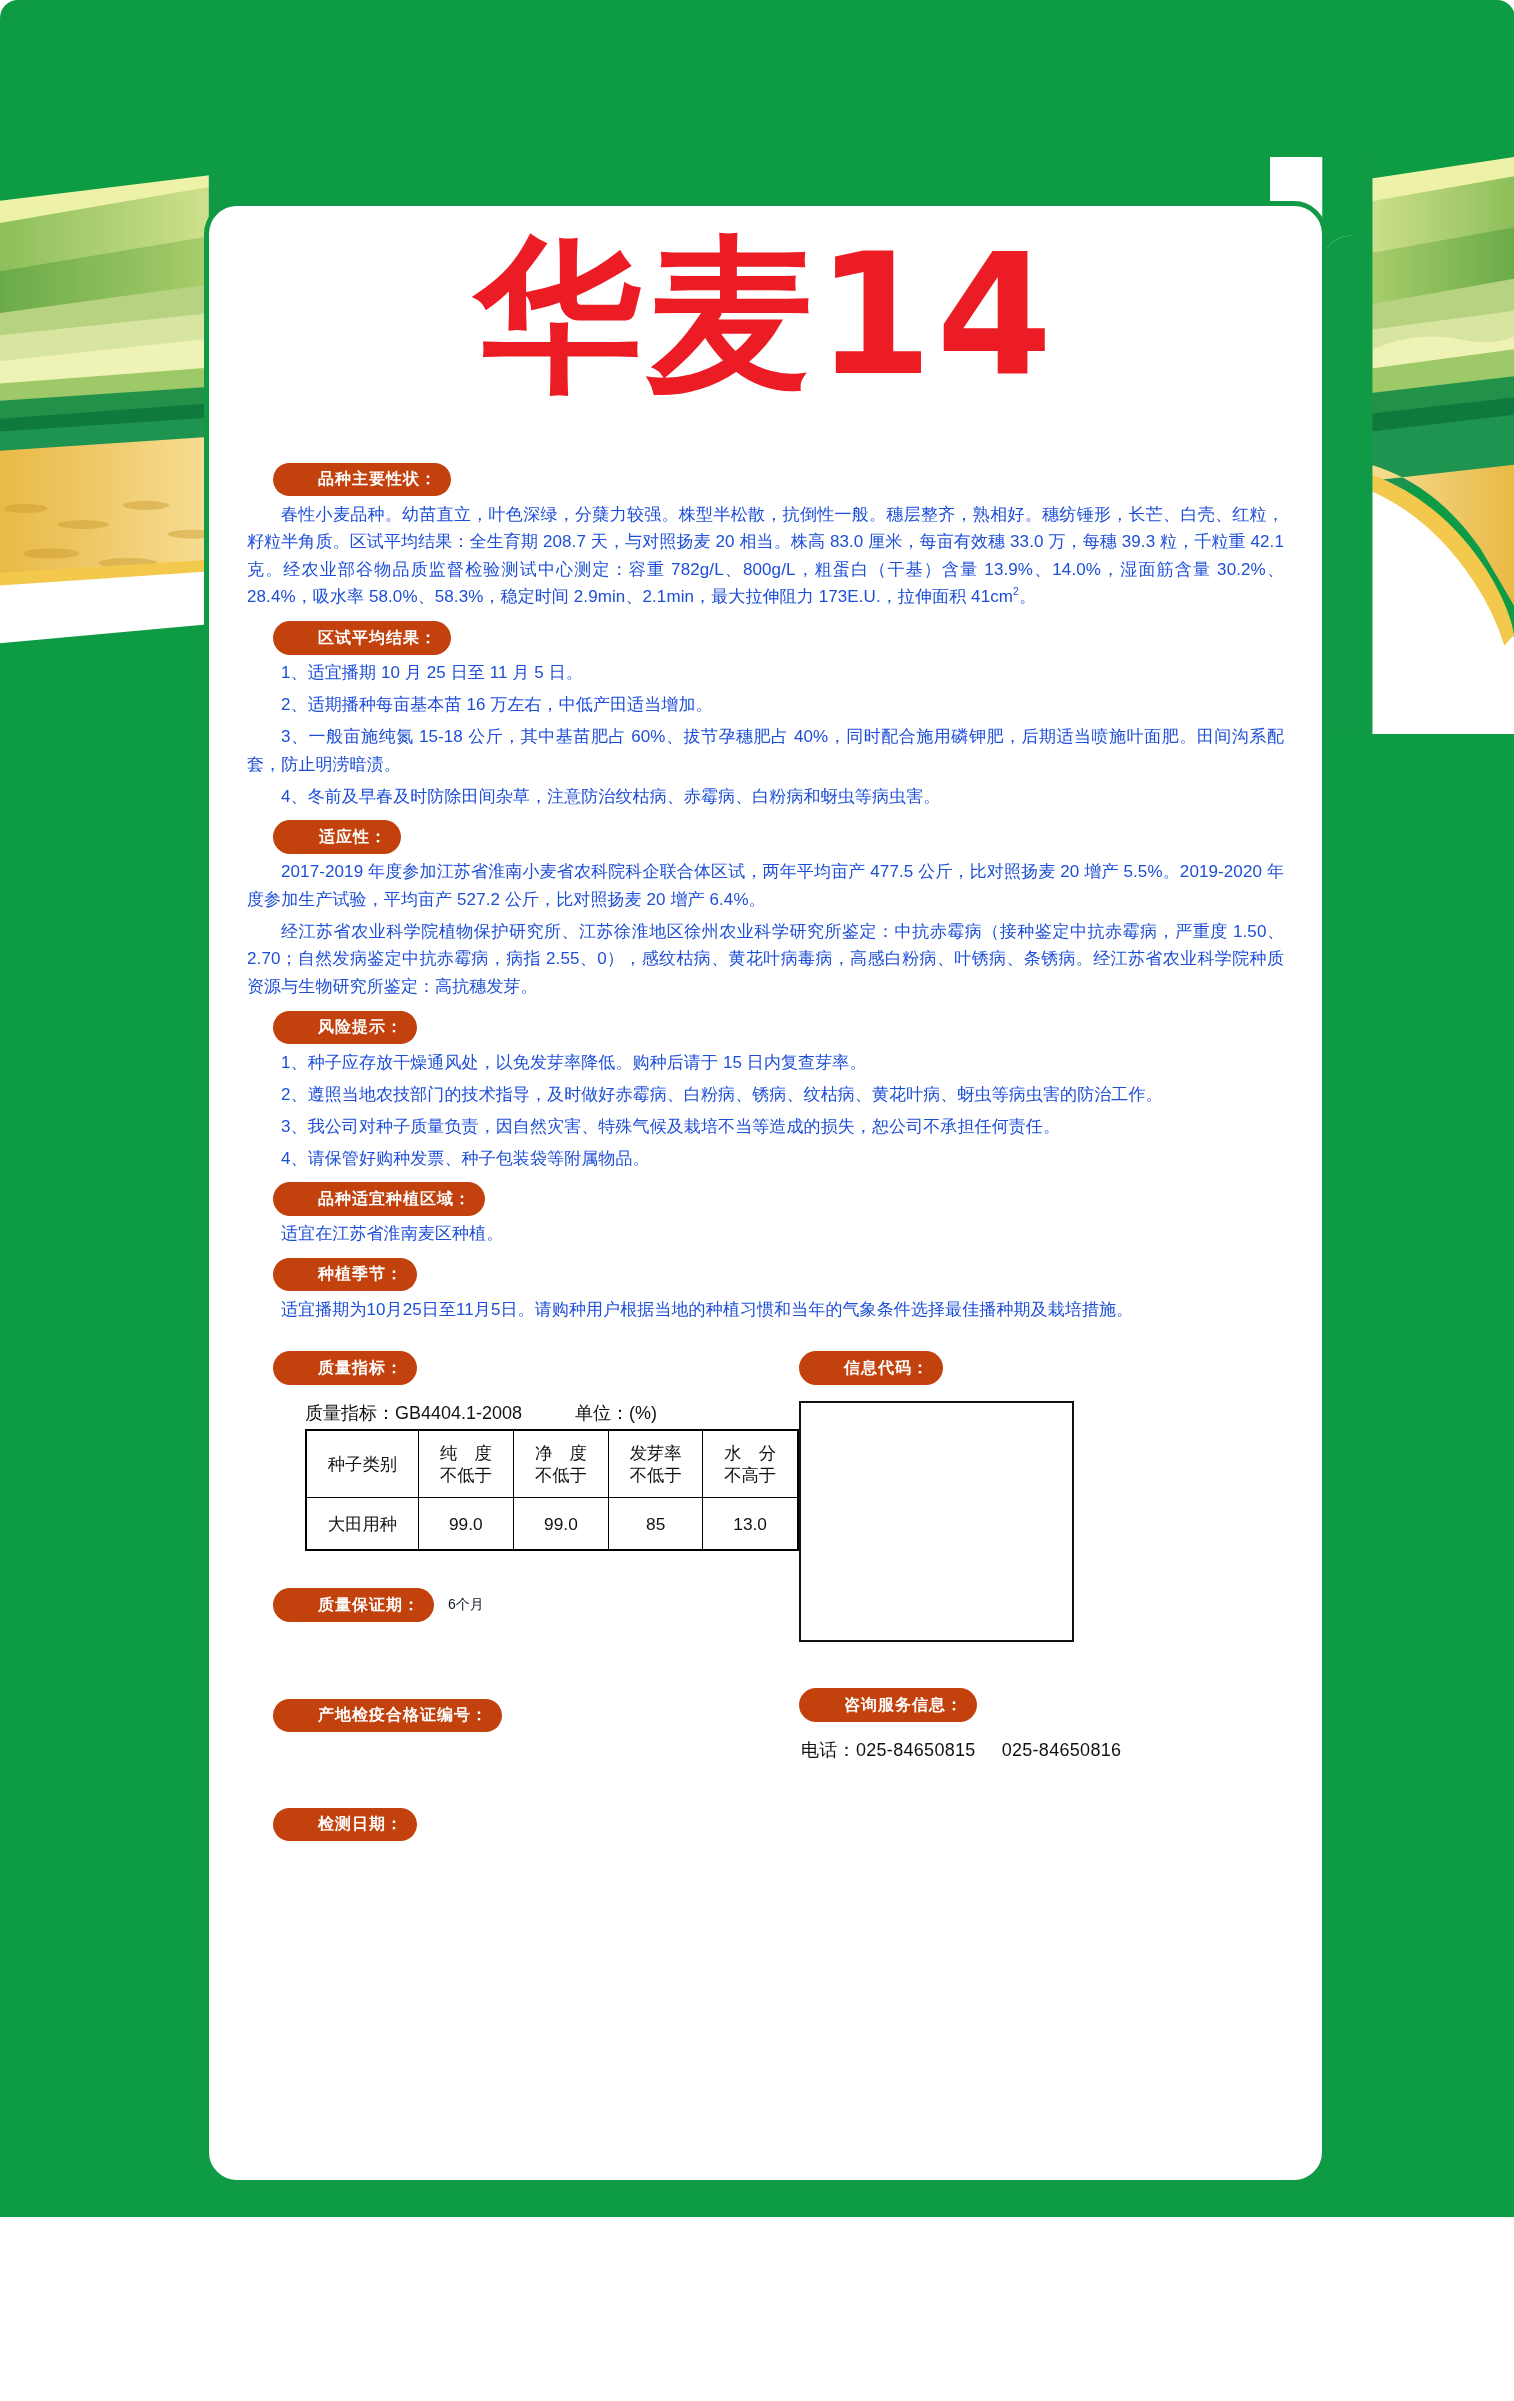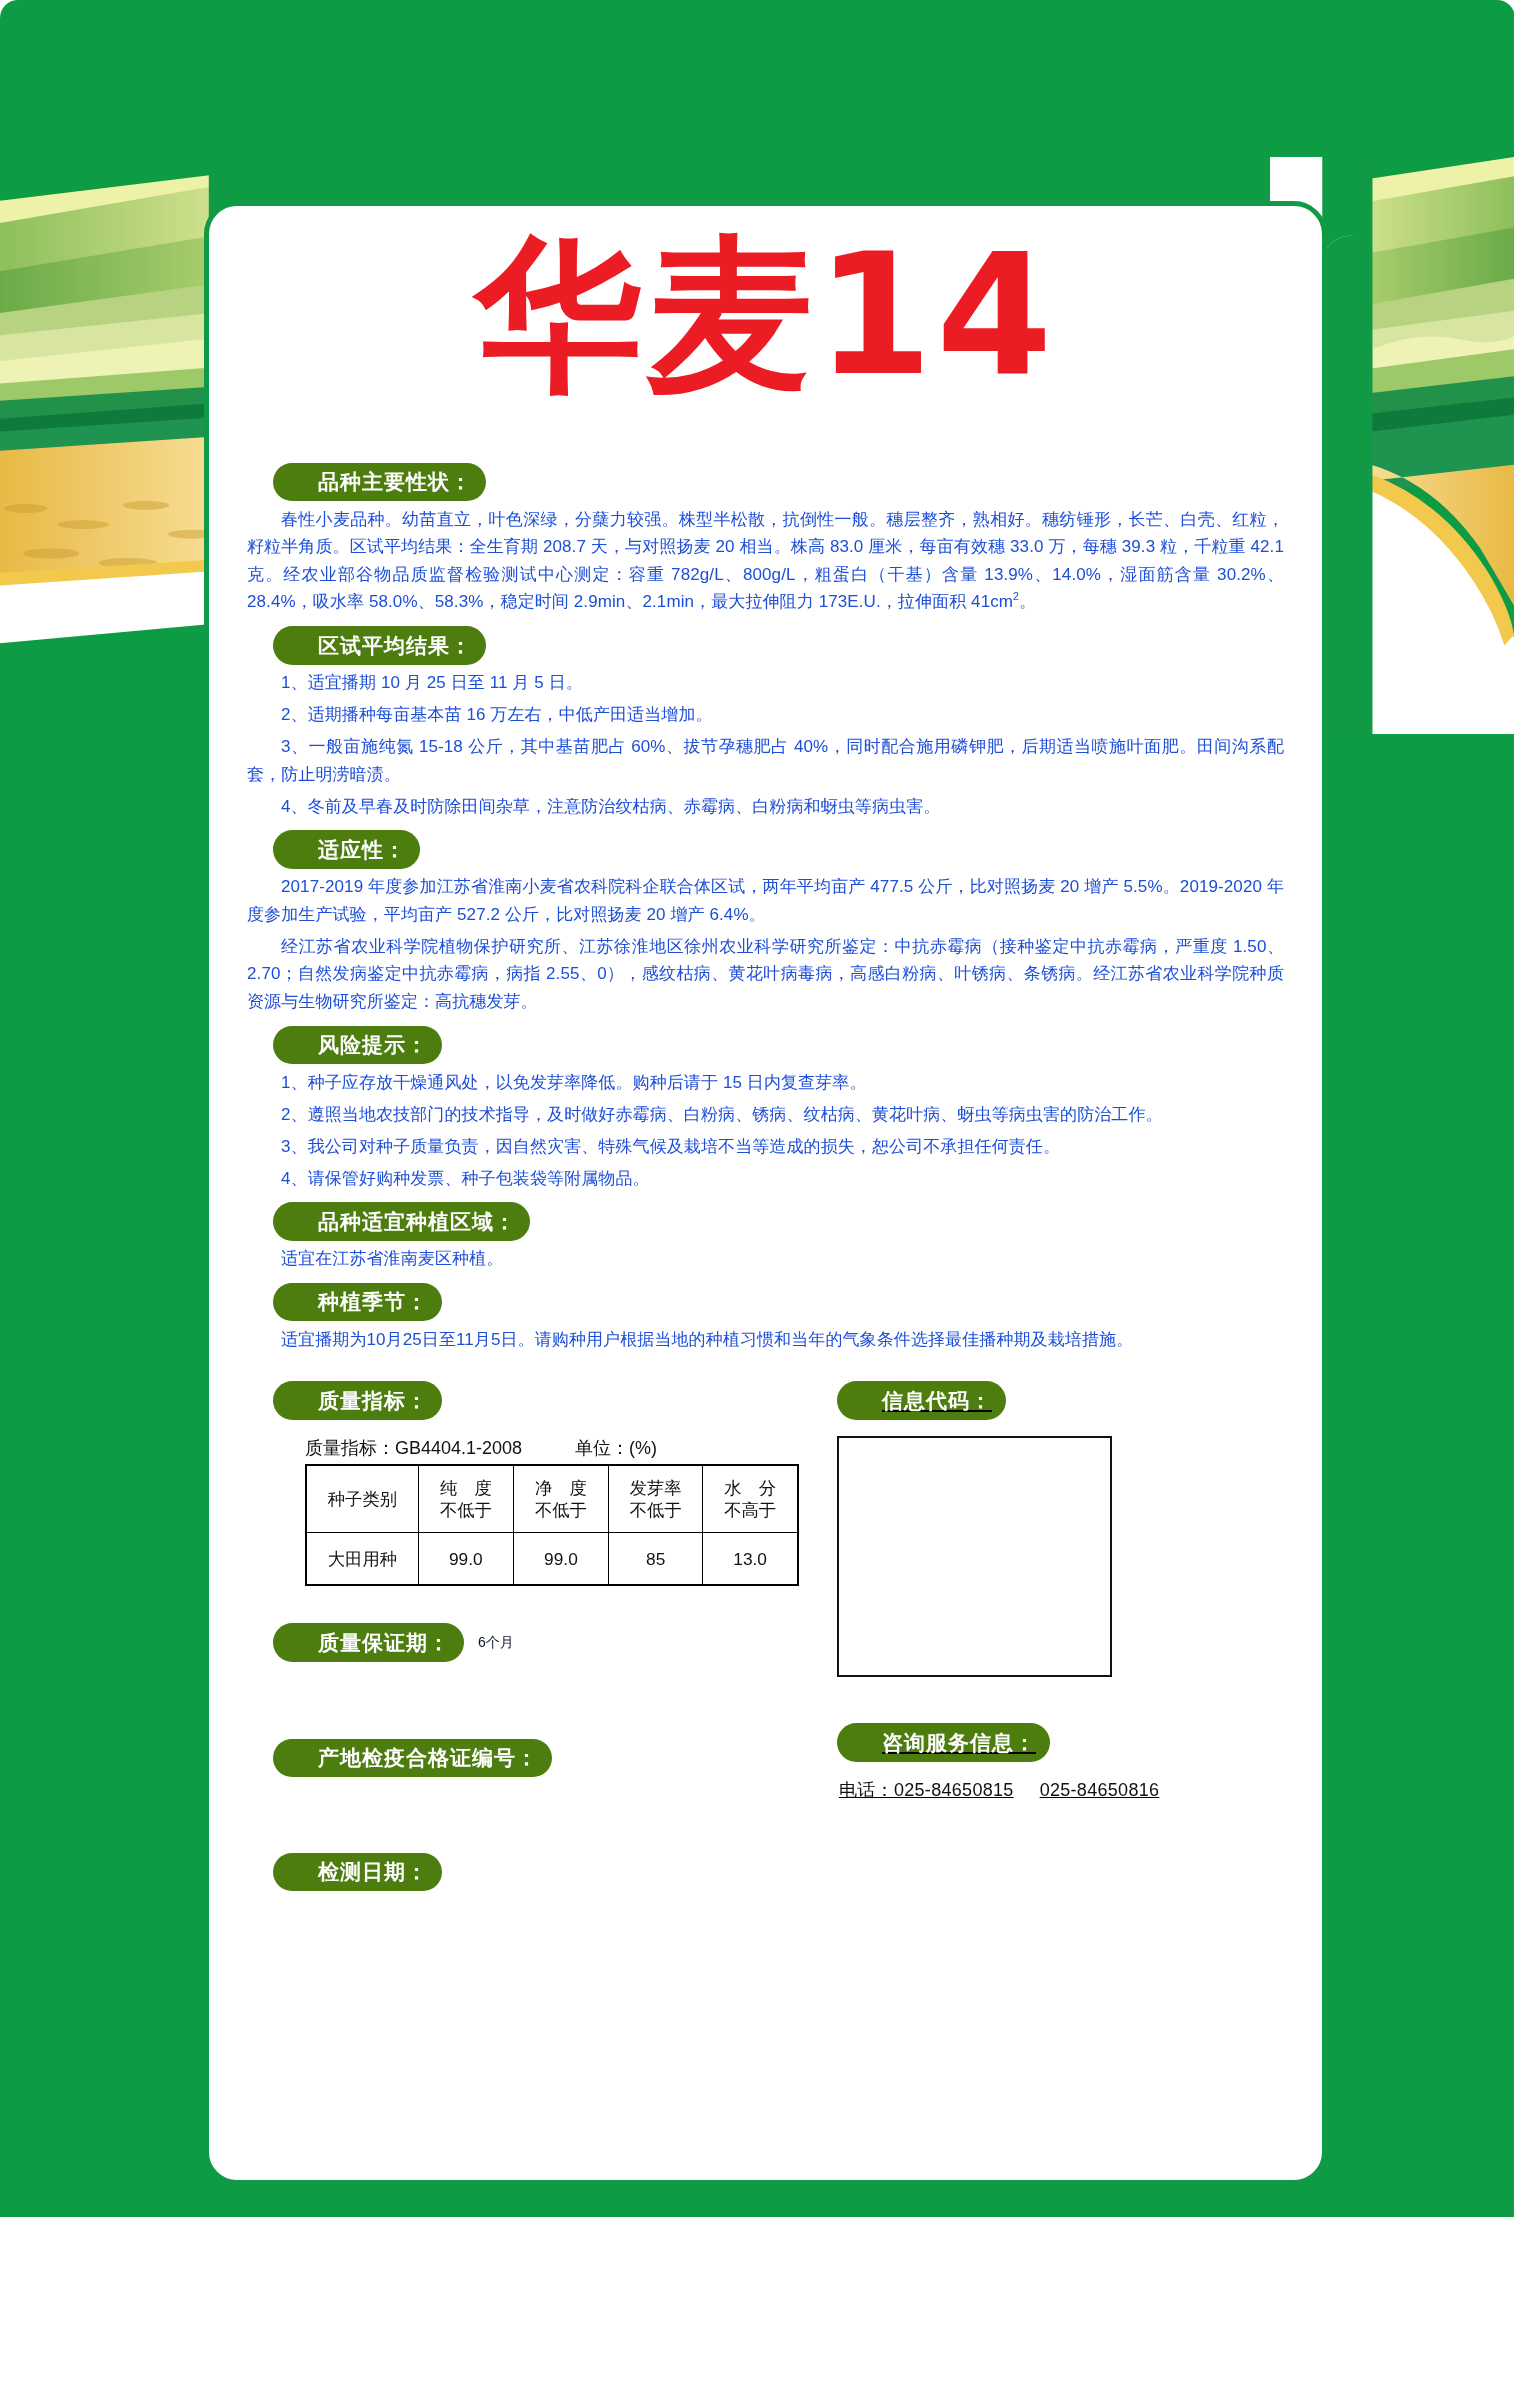--- a/index.html
+++ b/index.html
@@ -78,31 +78,31 @@
     position: absolute;
     left: 0;
     top: 257px;
     width: 1116px;
     padding: 0 41px 0 38px;
   }
 
   
   .pill {
     display: inline-block;
-    background: #4d7c0f;
+    background: #c2410c;
     color: #ffffff;
     font-weight: 700;
-    font-size: 21px;
+    font-size: 16px;
     line-height: 1;
     border-radius: 641px;
     padding: 8.3px 14px 9px 45px;
     letter-spacing: 1px;
     white-space: nowrap;
     min-width: 128px;
-    text-align: center;
+    text-align: right;
   }
   .pill-row { margin: 0 0 3.8px 26px; display: flex; align-items: center; gap: 14px; }
   .pill-value { font-size: 14px; color: #0f172a; }
 
   
   p.para {
     font-size: 17px;
     line-height: 1.62;
     color: #1d4ed8;
     margin: 4.5px 0 4.5px 0;
@@ -114,21 +114,21 @@
   .sec-gap { margin-bottom: 28px; }
 
   sup { font-size: 0.62em; vertical-align: super; }
 
   
   .two-col {
     position: relative;
     margin-top: 9px;
   }
   .col-left { position: absolute; left: 0; top: 0; width: 552px; }
-  .col-right { position: absolute; left: 564px; top: 0; width: 507px; text-decoration: underline; }
+  .col-right { position: absolute; left: 526px; top: 0; width: 507px; }
 
   .qual-headline {
     margin: 16.7px 0 0 58px;
     font-size: 18px;
     color: #111;
     display: flex;
     gap: 53px;
   }
 
   table.qtable {

